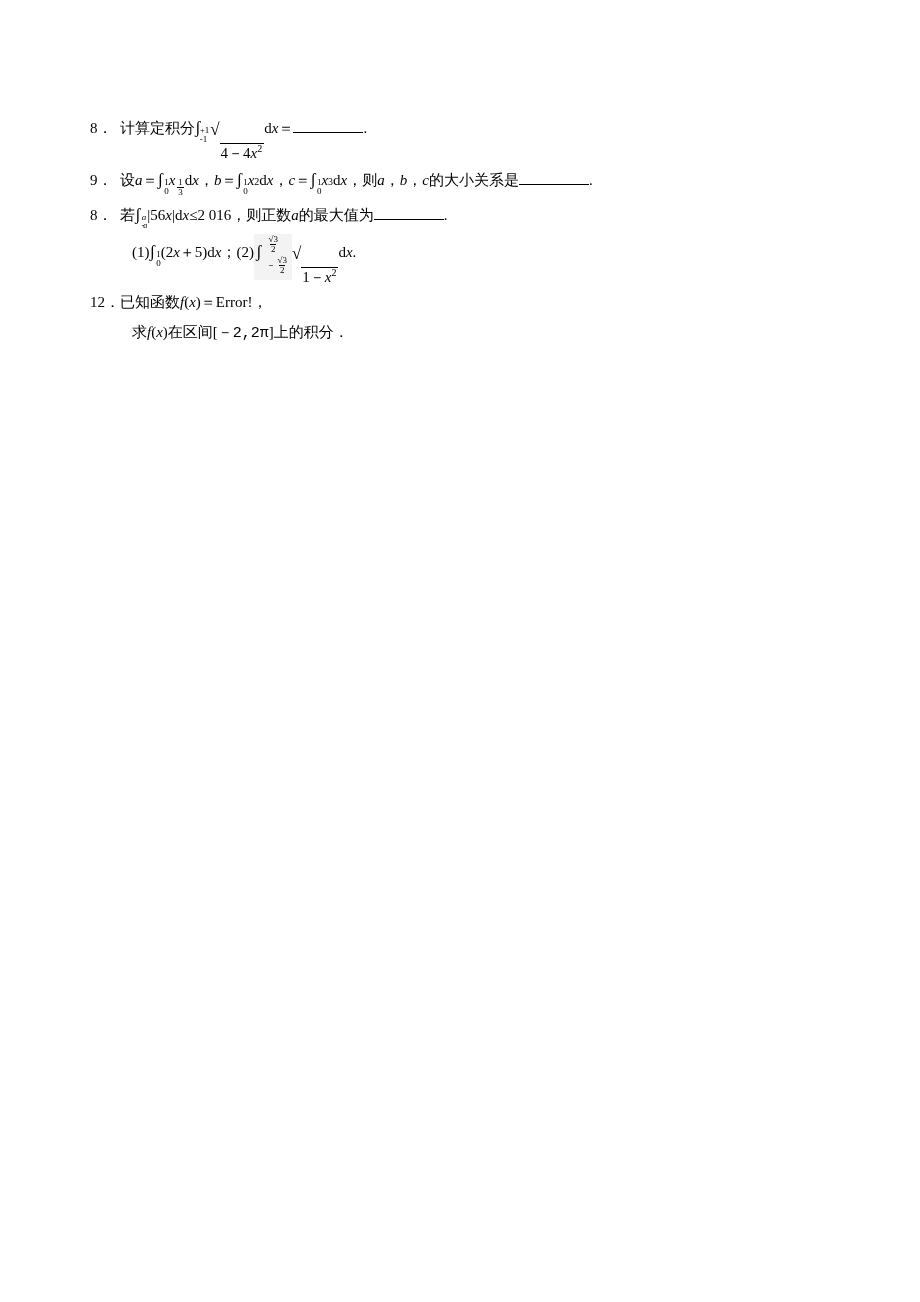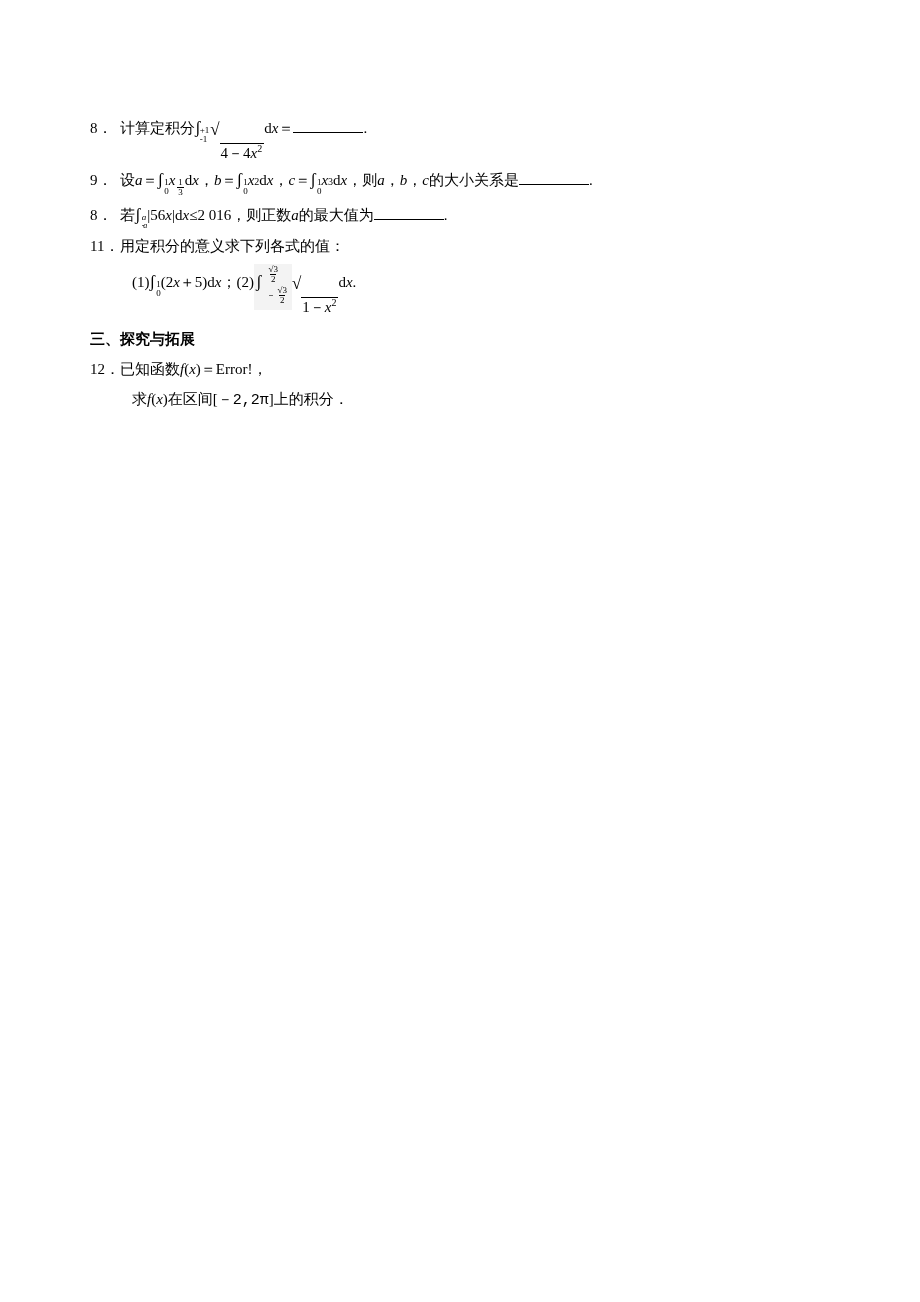--- a/index.html
+++ b/index.html
@@ -194,24 +194,20 @@
       <span class="ital">x</span>
     <span>≤</span>
     <span class="roman">2 016</span>
     <span>，则正数 </span>
       <span class="ital">a</span>
     <span> 的最大值为</span>
     <span class="blank"></span>
     <span>.</span>
   </div>
 
-  <div class="row">
-    <span class="num">11．</span>
-    <span>用定积分的意义求下列各式的值：</span>
-  </div>
 
   <div class="row indent-sub">
     <span class="roman">(1)</span>
     <span class="intsym">ʃ</span>
       <span class="limstack thin">
         <span class="roman">1</span>
         <span class="roman">0</span>
       </span>
     <span class="roman">(2</span>
       <span class="ital">x</span>
@@ -240,21 +236,20 @@
       <span class="surd">√</span>
       <span class="overline">
         <span>1－</span><span class="ital">x</span><span class="sup roman">2</span>
       </span>
     </span>
     <span class="roman">d</span>
       <span class="ital">x</span>
       <span>.</span>
   </div>
 
-  <div class="sect">三、探究与拓展</div>
 
   <div class="row">
     <span class="num">12．</span>
     <span>已知函数 </span>
     <span class="ital">f</span>
       <span class="roman">(</span>
       <span class="ital">x</span>
       <span class="roman">)</span>
     <span>＝</span>
     <span class="roman" style="font-weight:normal;">Error!</span>

